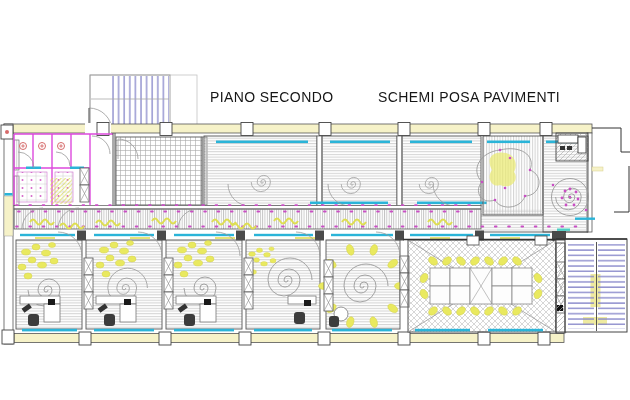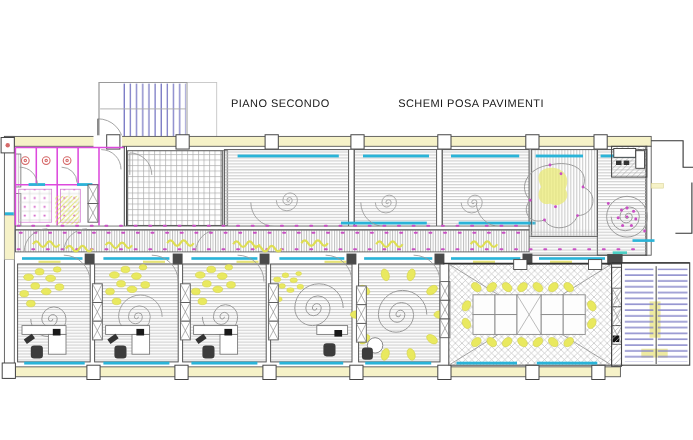--- a/index.html
+++ b/index.html
@@ -1,20 +1,20 @@
 <!DOCTYPE html>
 <html><head>
 <meta charset="utf-8">
 <style>
   html,body{margin:0;padding:0;background:#ffffff;}
   .frame{position:relative;width:630px;height:400px;background:#ffffff;overflow:hidden;
          font-family:"Liberation Sans",sans-serif;}
-  .title{position:absolute;top:89px;font-size:10px;letter-spacing:.4px;color:#161616;white-space:nowrap;}
+  .title{position:absolute;top:89px;font-size:14px;letter-spacing:.4px;color:#161616;white-space:nowrap;}
   #t1{left:210px;}
-  #t2{left:362px;}
+  #t2{left:378px;}
   svg{position:absolute;left:0;top:0;}
 </style>
 </head>
 <body>
 
 <div class="frame">
 
   <div class="title" id="t1">PIANO SECONDO</div>
   <div class="title" id="t2">SCHEMI POSA PAVIMENTI</div>
 

